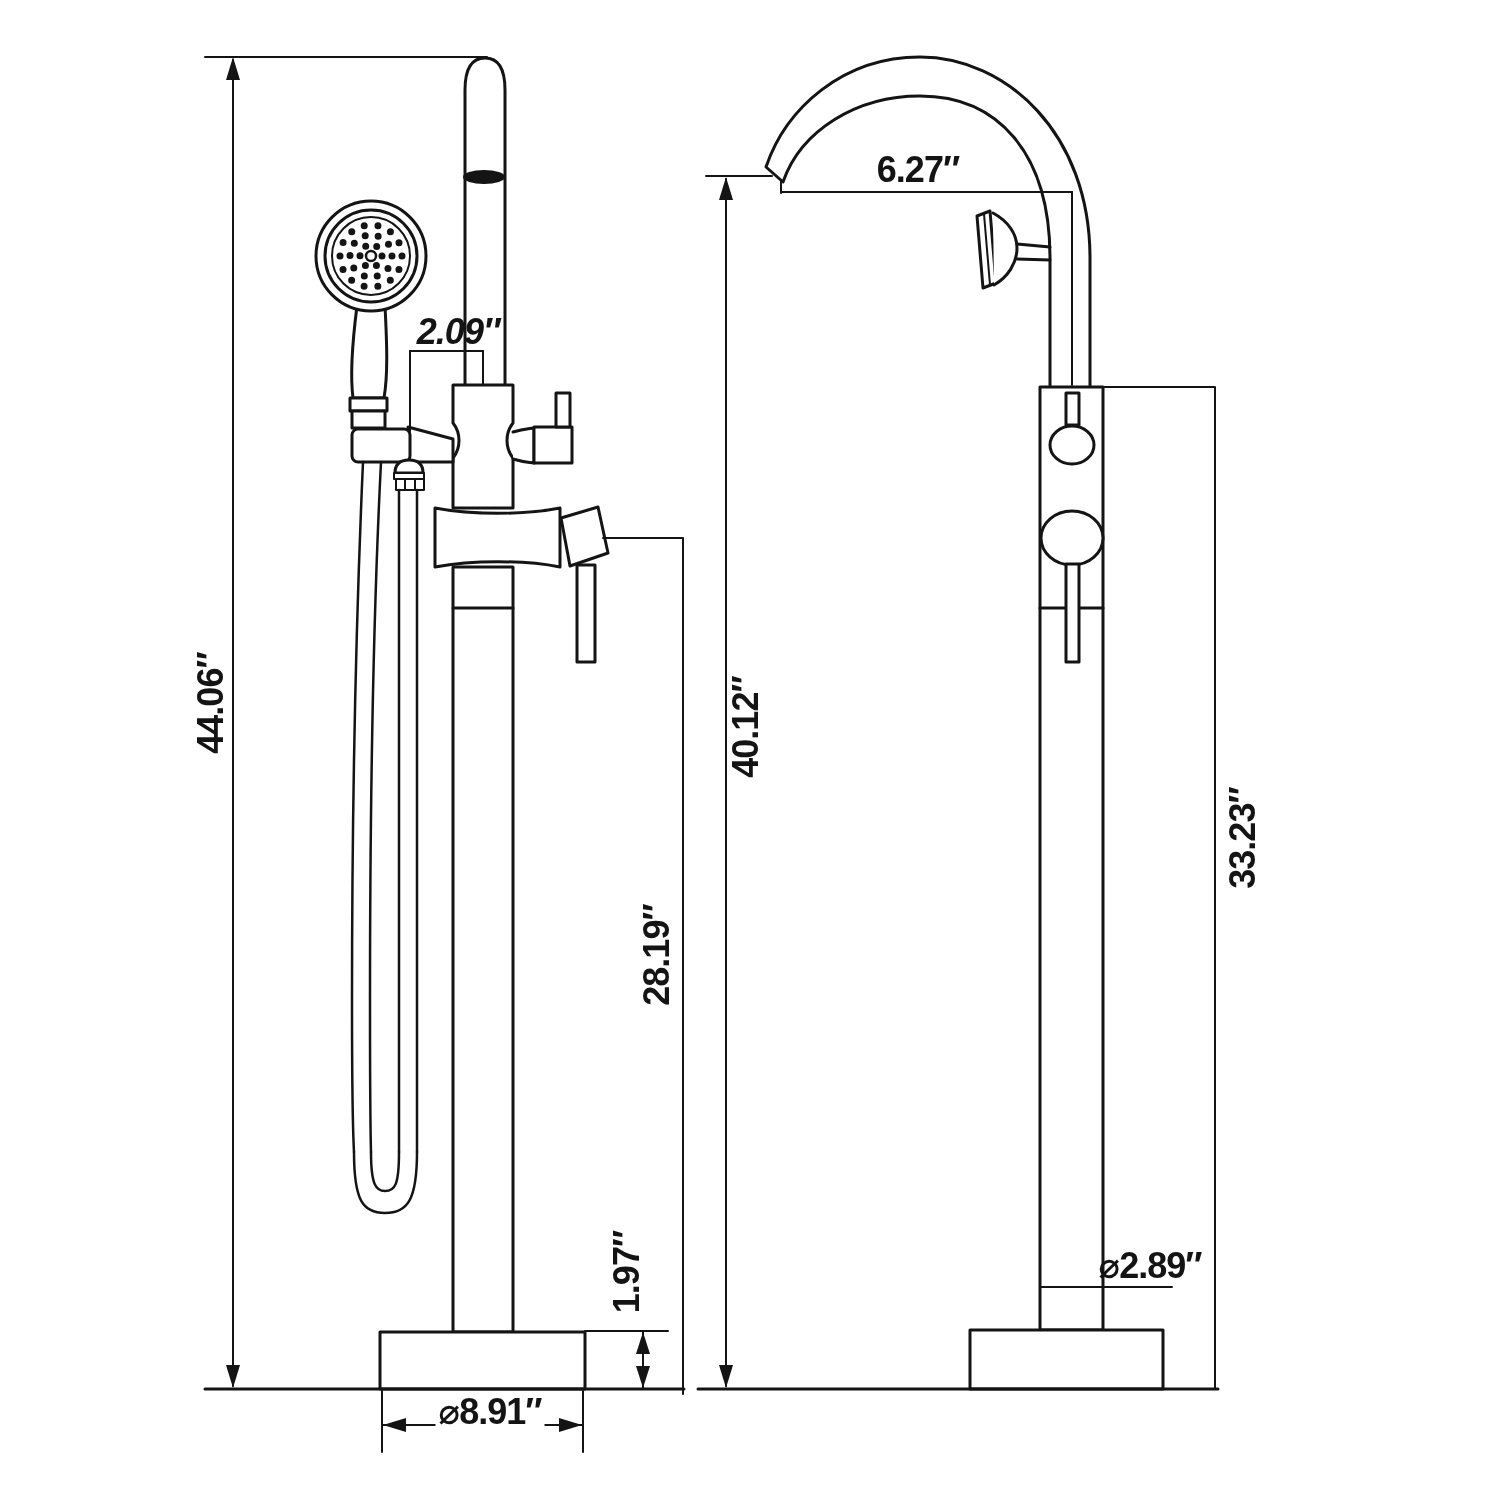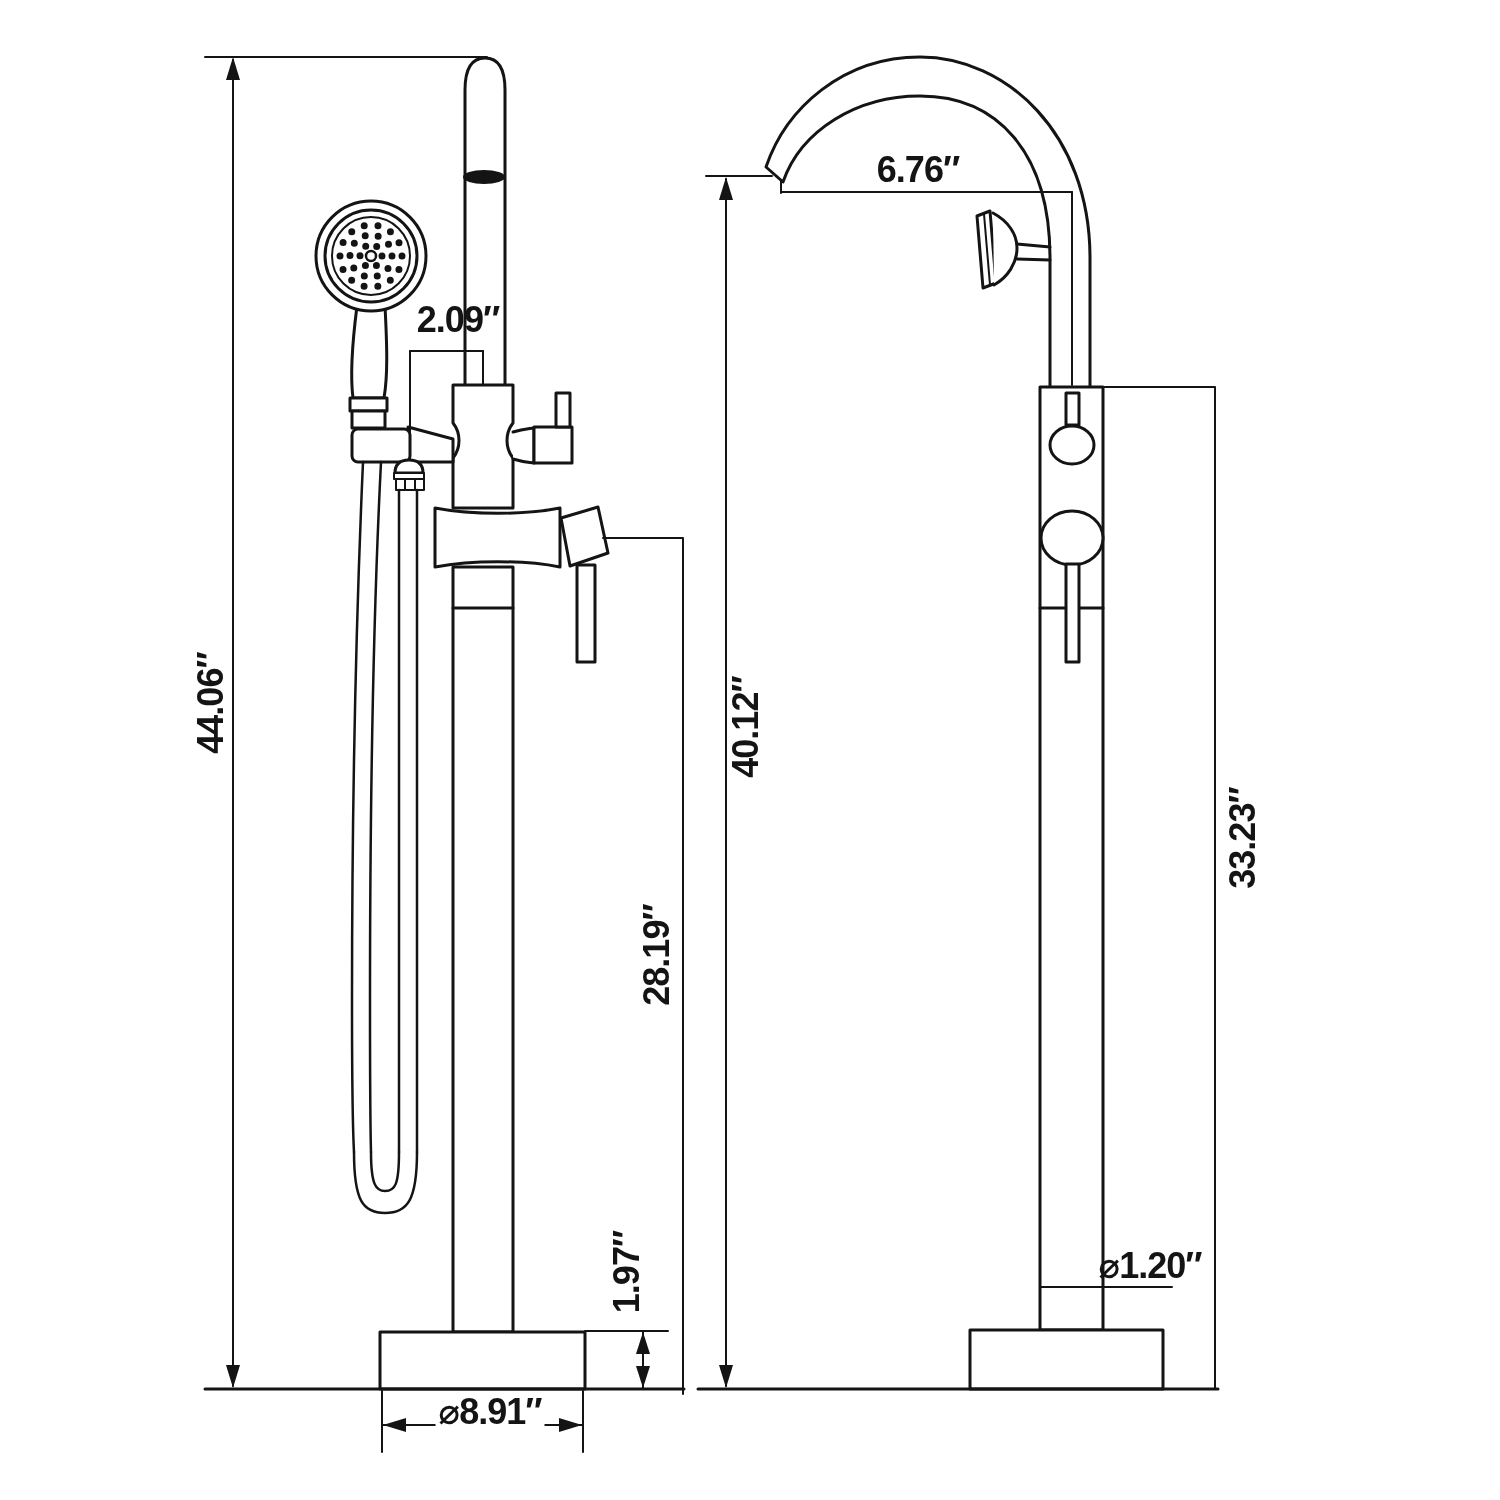--- a/index.html
+++ b/index.html
@@ -135,22 +135,22 @@
         <line x1="1072" y1="192" x2="1072" y2="385"></line>
 
         <path d="M 1103,387 L 1215,387 L 1215,1389"></path>
 
         <line x1="1040" y1="1287" x2="1172" y2="1287"></line>
       </g>
     </g>
   </svg>
 
   <div class="dim v" style="left:211px; top:703px;">44.06″</div>
-  <div class="dim" style="left:458px; top:320px;">2.09″</div>
-  <div class="dim" style="left:918px; top:170px;">6.76″</div>
+  <div class="dim" style="left:458px; top:332px;font-style:italic;">2.09″</div>
+  <div class="dim" style="left:918px; top:170px;">6.27″</div>
   <div class="dim v" style="left:746px; top:727px;">40.12″</div>
   <div class="dim v" style="left:657px; top:955px;">28.19″</div>
   <div class="dim v" style="left:1243px;top:838px;">33.23″</div>
   <div class="dim v" style="left:627px; top:1272px;">1.97″</div>
   <div class="dim bg" style="left:490px; top:1412px;">⌀8.91″</div>
-  <div class="dim" style="left:1150px;top:1266px;">⌀1.20″</div>
+  <div class="dim" style="left:1150px;top:1266px;">⌀2.89″</div>
 
 </div>
 
 </body></html>

